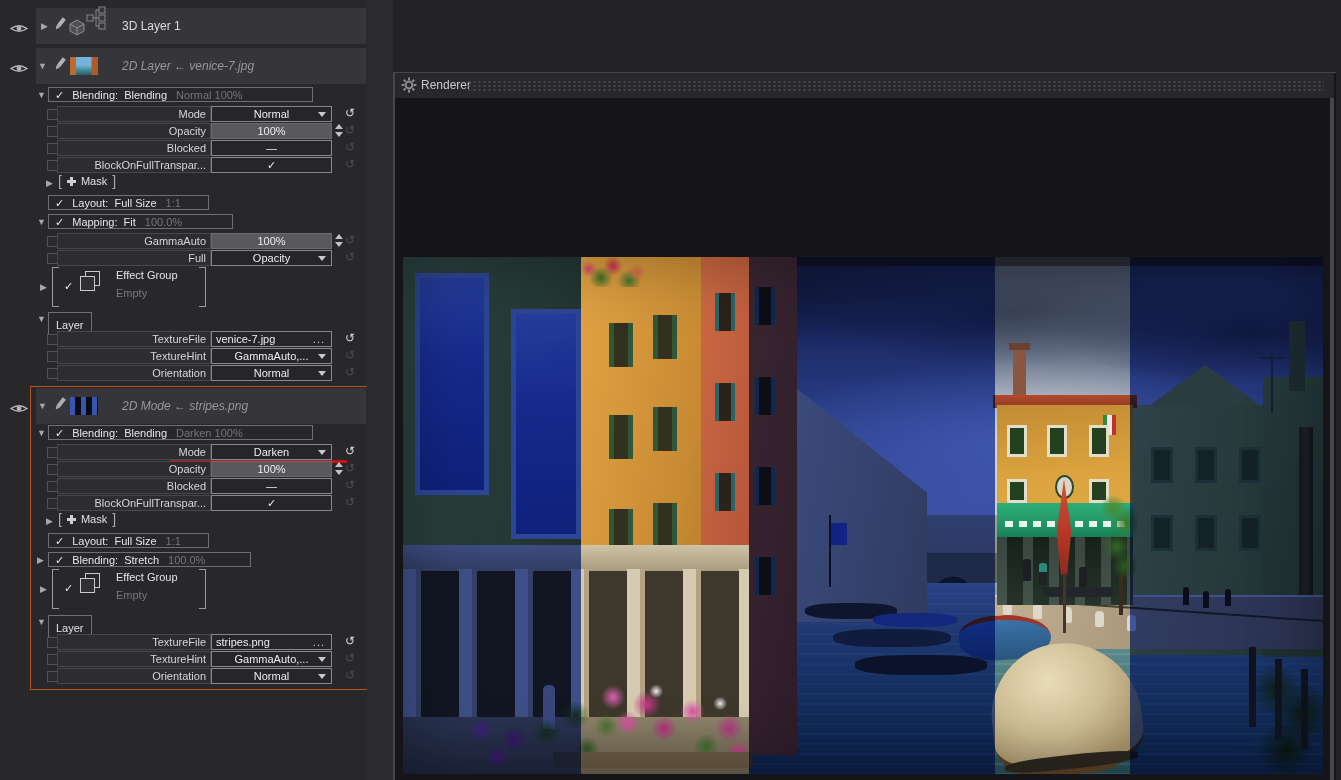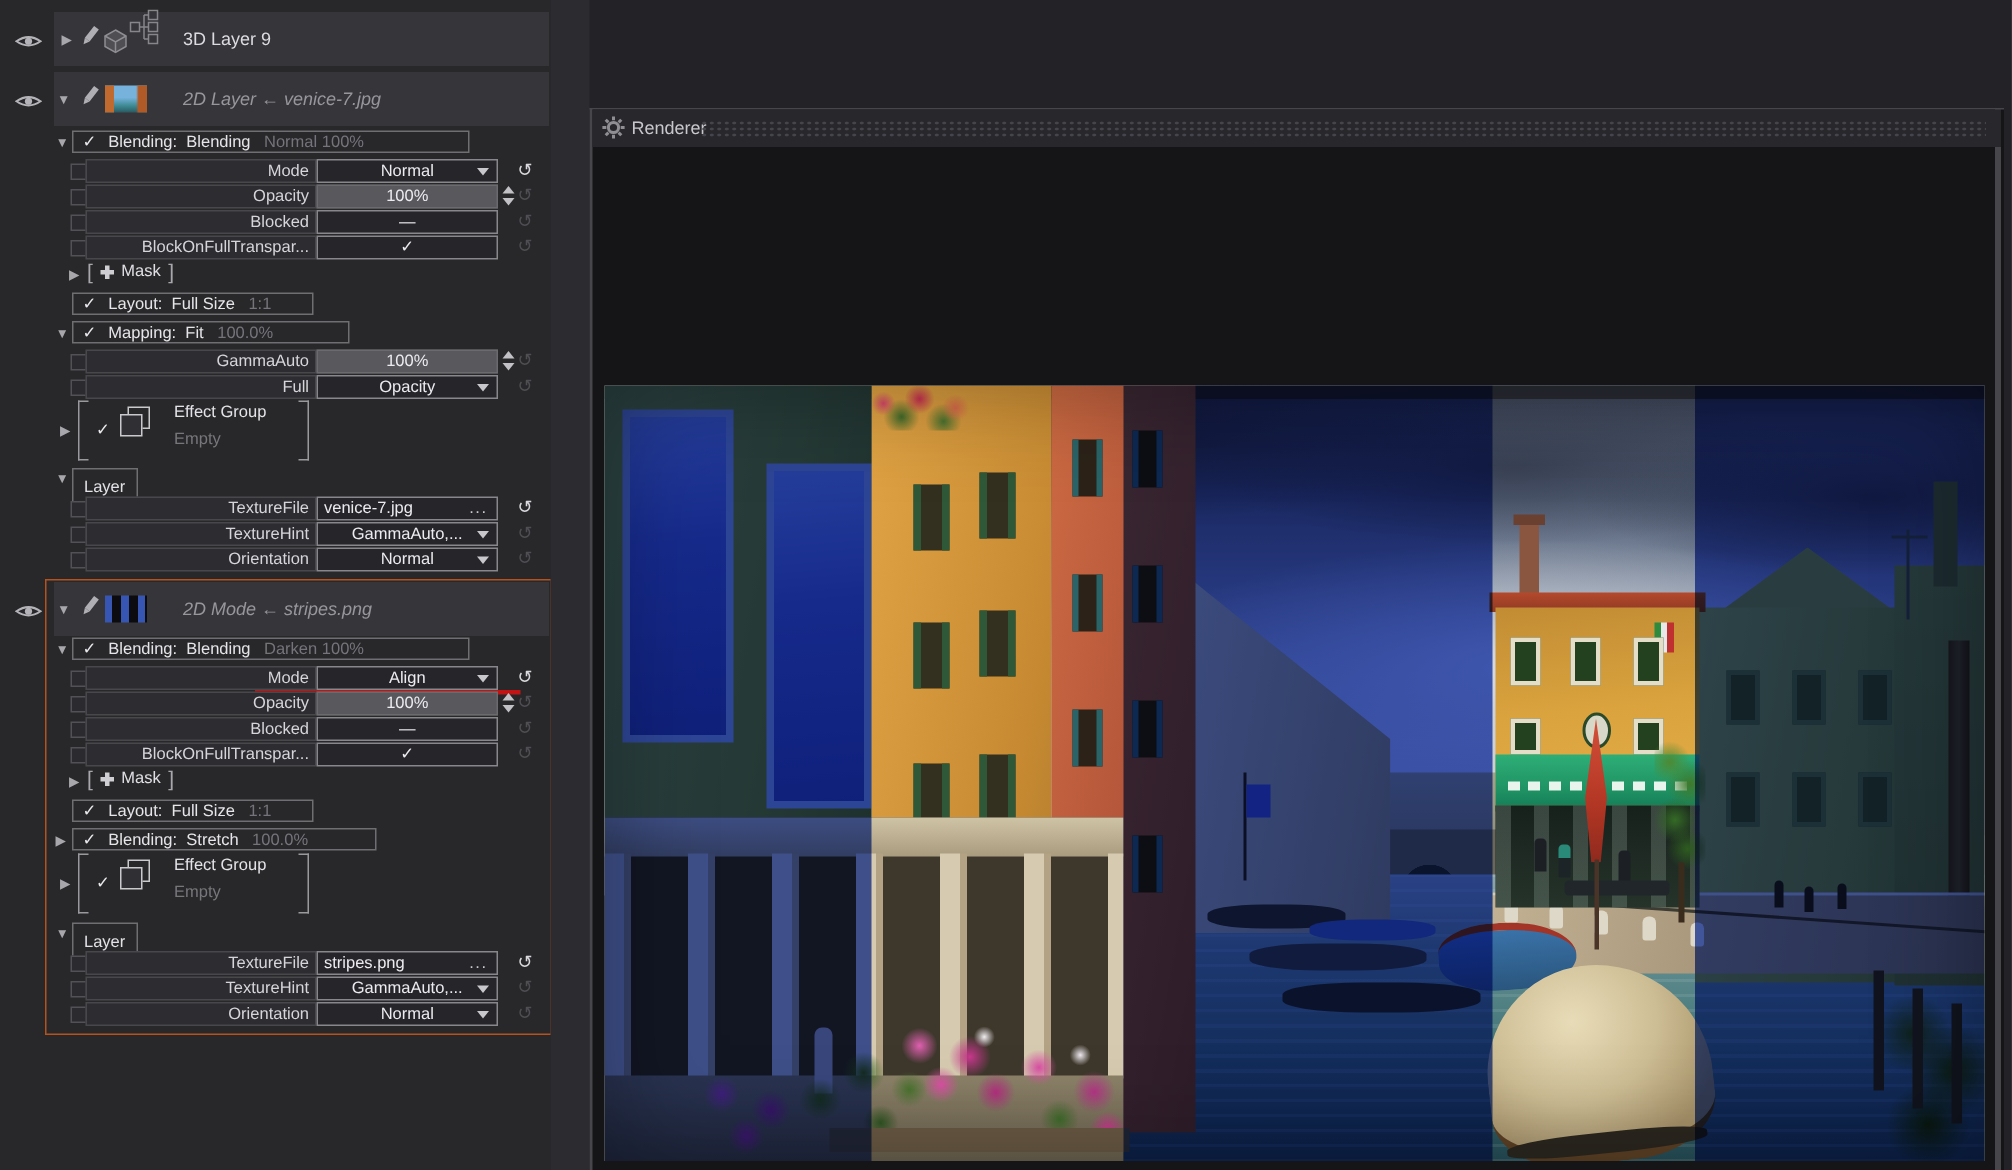--- a/index.html
+++ b/index.html
@@ -100,21 +100,21 @@
     <span class="abs" style="left:86px;top:6px;">
       <svg width="22" height="24">
           <g fill="none" stroke="#87878b">
             <rect x="1" y="9" width="6" height="6"></rect>
             <rect x="13" y="1" width="6" height="6"></rect>
             <rect x="13" y="9" width="6" height="6"></rect>
             <rect x="13" y="17" width="6" height="6"></rect>
             <path d="M7 12 L10 12 M10 4 L10 20 M10 4 L13 4 M10 12 L13 12 M10 20 L13 20"></path>
           </g>
         </svg></span>
-    <span class="laylabel" style="left:122px;top:19px;">3D Layer 9</span>
+    <span class="laylabel" style="left:122px;top:19px;">3D Layer 1</span>
 
     <div class="lrow" style="top:48px;"></div>
     <span class="abs" style="left:10px;top:60px;">
       <svg width="18" height="11">
           <path d="M1 5.5 Q9 0 17 5.5 Q9 11 1 5.5 Z" fill="none" stroke="#b4b4b8" stroke-width="1.4"></path>
           <circle cx="9" cy="5.5" r="2.4" fill="#b4b4b8"></circle>
         </svg></span>
     <span class="tri" style="left:38px;top:62px;">▼</span>
     <span class="abs" style="left:54px;top:57px;">
       <svg width="13" height="15">
@@ -242,21 +242,21 @@
 
     <span class="tri" style="left:37px;top:429px;">▼</span>
     <div class="hdr" style="left:48px;top:425px;width:265px;">
       <span class="ck">✓</span>
       <span>Blending:  Blending</span>
       <span class="sum">Darken 100%</span>
     </div>
 
     <span class="pcheck" style="left:47px;top:447px;"></span>
     <span class="plabel" style="top:444px;">Mode</span>
-    <span class="vdd" style="top:444px;"><span>Align</span><i class="car"></i></span>
+    <span class="vdd" style="top:444px;"><span>Darken</span><i class="car"></i></span>
     <span class="rst hot" style="top:444px;">↺</span>
     <div class="redline" style="left:170px;top:460px;width:177px;height:3px;"></div>
 
     <span class="pcheck" style="left:47px;top:464px;"></span>
     <span class="plabel" style="top:461px;">Opacity</span>
     <span class="vnum" style="top:461px;"><span>100%</span></span>
     <span class="spin" style="top:462px;">
         <i class="up"></i>
         <i class="dn"></i>
       </span>

